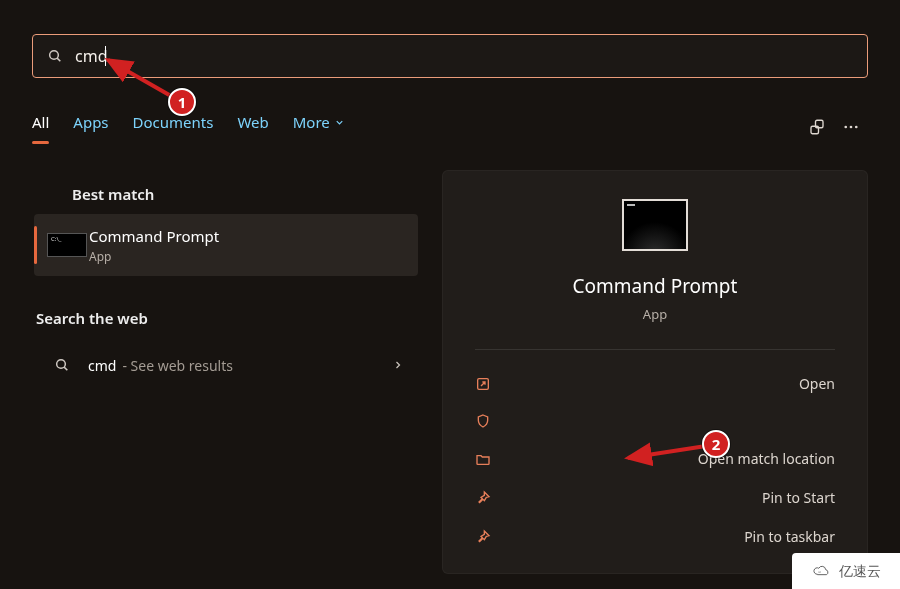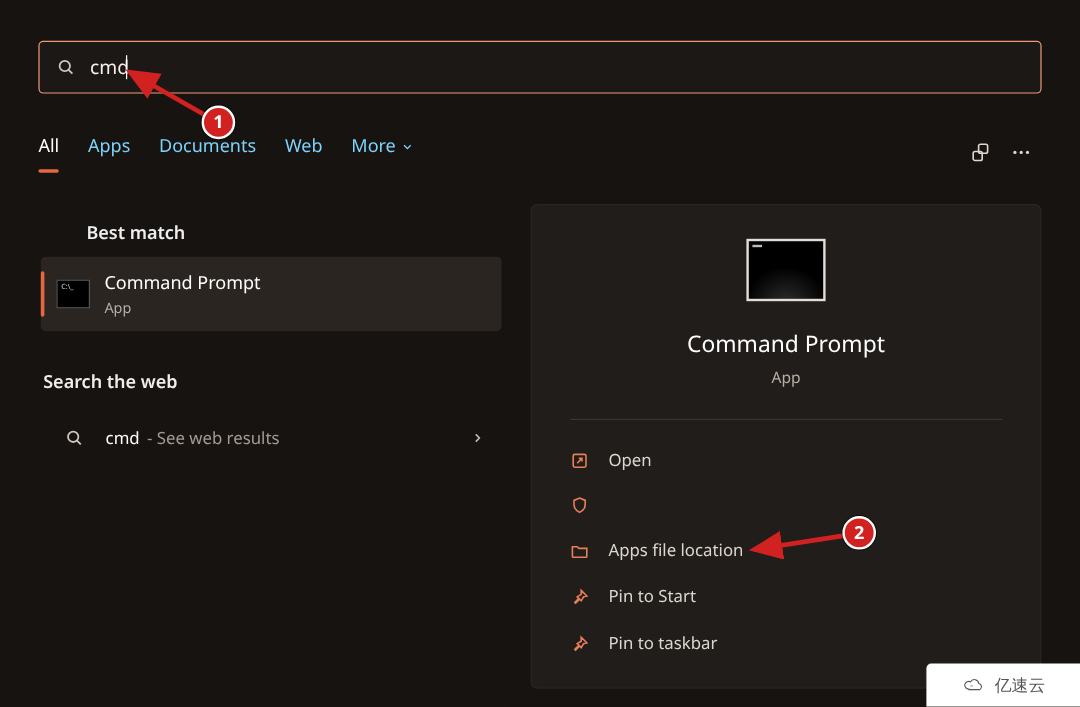--- a/index.html
+++ b/index.html
@@ -71,22 +71,22 @@
     border-radius:4px;
     display:flex; align-items:center;
     padding:0 12px 0 0;
     cursor:pointer;
   }
   .result-accent {
     width:3px; height:38px; background:#e6683e;
     border-radius:2px; margin-right:10px;
   }
   .result-icon {
-    width:28px; height:24px; background:#000;
-    border:1px solid #555; margin-right:12px;
+    width:40px; height:24px; background:#000;
+    border:1px solid #555; margin-right:2px;
     display:flex; align-items:flex-start; justify-content:flex-start;
     padding:2px 3px; font-size:6px; color:#ddd; line-height:6px;
   }
   .result-text .name { color:#fff; font-size:15px; }
   .result-text .type { color:#b7afa7; font-size:12px; margin-top:2px; }
 
   
   .web-row {
     position:absolute; left:34px; top:342px;
     width:384px; height:46px;
@@ -122,42 +122,42 @@
 
   .detail-sep {
     width: 360px; height:1px; background:rgba(255,255,255,.10);
     margin-top:26px;
   }
 
   .actions { width:100%; margin-top:14px; display:flex; flex-direction:column; }
   .action {
     display:flex; align-items:center; gap:16px;
     padding:10px 32px;
-    color:#ddd6cf; font-size:14px; cursor:pointer;
+    color:#ddd6cf; font-size:14px; cursor:pointer;justify-content:space-between;
   }
   .action .aicon { width:16px; height:16px; color:#e77f5a; flex:0 0 auto; }
 
   
   .badge {
     position:absolute; width:28px; height:28px;
     background:#d12121; border:2px solid #fff;
     border-radius:50%;
     color:#fff; font-weight:700; font-size:15px;
     display:flex; align-items:center; justify-content:center;
     z-index:50;
     box-shadow:0 0 0 1px rgba(0,0,0,.4);
   }
   #badge1 { left:168px; top:88px; }
   #badge2 { left:702px; top:430px; }
   svg.arrow { position:absolute; z-index:49; pointer-events:none; }
 
   
   .watermark {
     position:absolute; right:0; bottom:0;
-    width:128px; height:36px;
+    width:108px; height:36px;
     background:#fff; color:#555;
     display:flex; align-items:center; justify-content:center;
     gap:6px; font-size:14px;
     border-top-left-radius:4px;
   }
   .watermark svg { width:22px; height:18px; color:#555; }
 
   .mini-search-icon { width:16px; height:16px; color:#cfc8c2; margin-right:18px; flex:0 0 auto; }
 </style>
 </head>
@@ -239,21 +239,21 @@
     </div>
     <div class="action">
       <svg class="aicon" viewBox="0 0 24 24" fill="none" stroke="currentColor" stroke-width="2">
         <path d="M12 3l7 3v5c0 5-3 8-7 10-4-2-7-5-7-10V6z"></path>
       </svg>
     </div>
     <div class="action">
       <svg class="aicon" viewBox="0 0 24 24" fill="none" stroke="currentColor" stroke-width="2">
         <path d="M3 7h6l2 2h10v10a1 1 0 0 1-1 1H4a1 1 0 0 1-1-1z"></path>
       </svg>
-      <span>Apps file location</span>
+      <span>Open match location</span>
     </div>
     <div class="action">
       <svg class="aicon" viewBox="0 0 24 24" fill="none" stroke="currentColor" stroke-width="2">
         <path d="M14 3l7 7-4 1-3 5-2-2-5 5-1-1 5-5-2-2 5-3z"></path>
       </svg>
       <span>Pin to Start</span>
     </div>
     <div class="action">
       <svg class="aicon" viewBox="0 0 24 24" fill="none" stroke="currentColor" stroke-width="2">
         <path d="M14 3l7 7-4 1-3 5-2-2-5 5-1-1 5-5-2-2 5-3z"></path>

